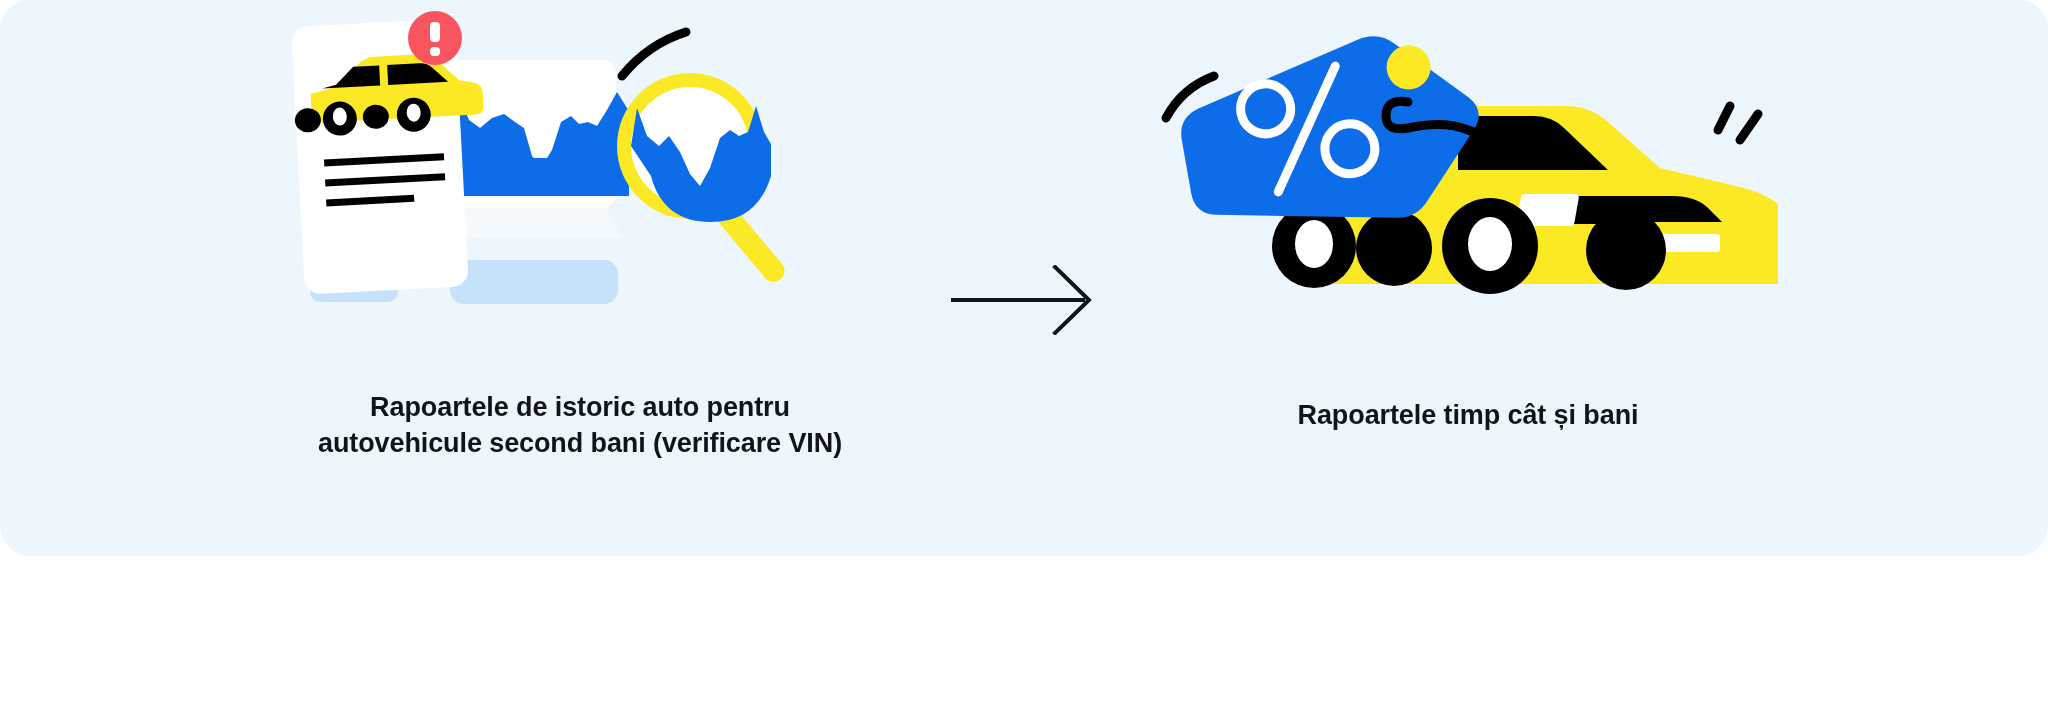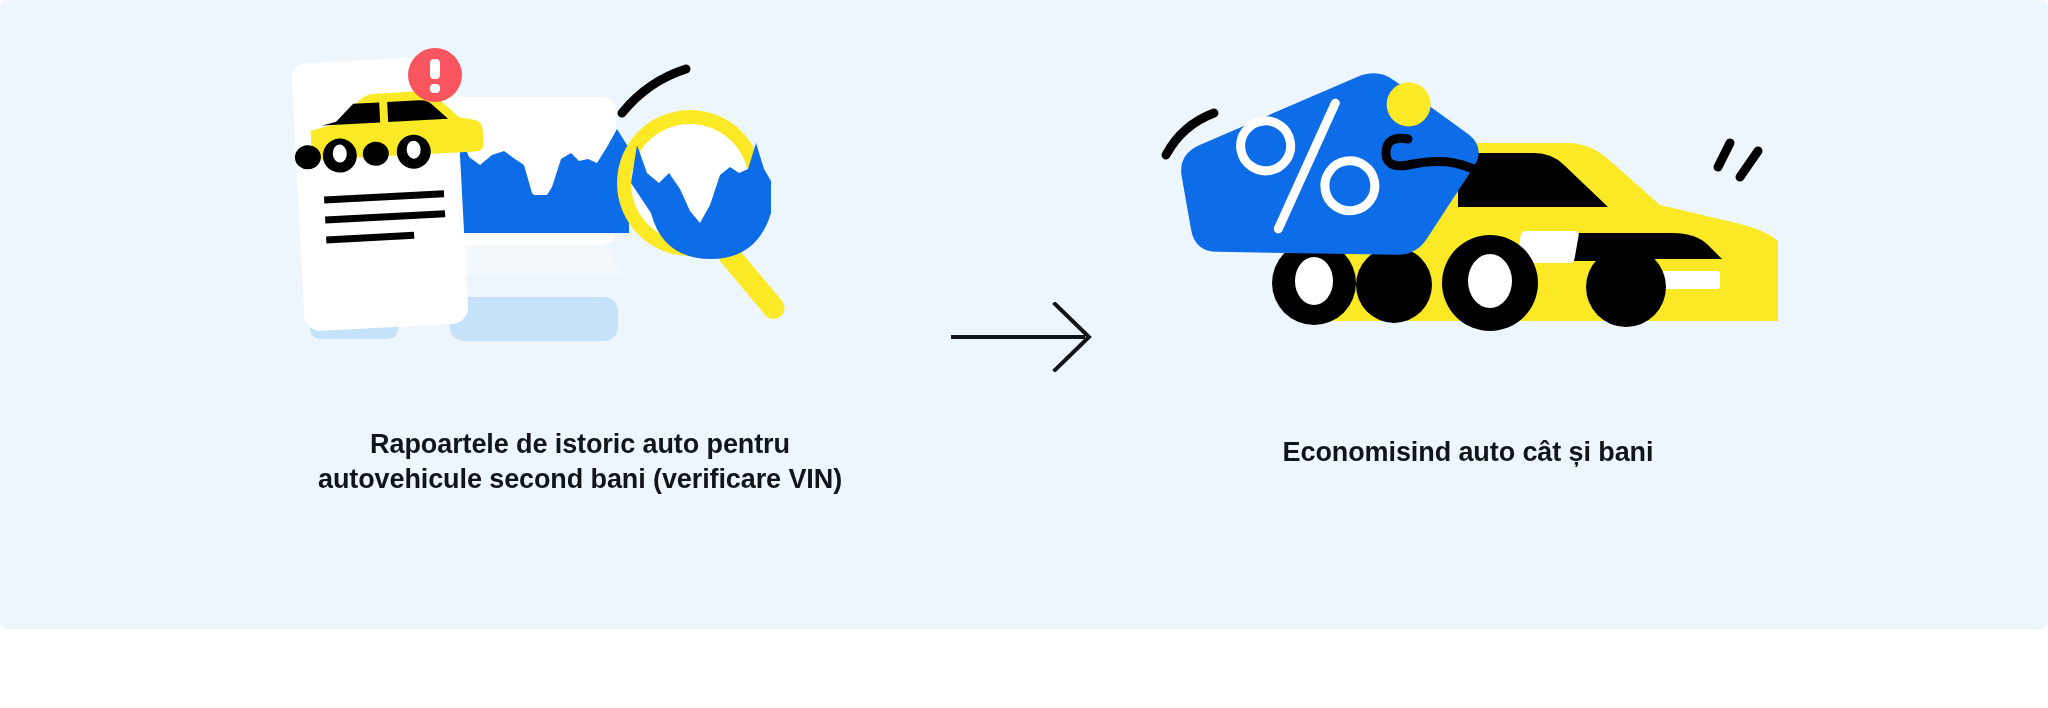--- a/index.html
+++ b/index.html
@@ -9,23 +9,23 @@
   }
   body {
     width: 2048px;
     height: 708px;
     font-family: "Liberation Sans", sans-serif;
     overflow: hidden;
   }
   .banner {
     position: relative;
     width: 2048px;
-    height: 629px;
+    height: 556px;
     background: #eef6fd;
-    border-radius: 8px;
+    border-radius: 30px;
     overflow: hidden;
     box-sizing: border-box;
   }
   .stage {
     position: absolute;
     inset: 0;
     display: flex;
     align-items: center;
     justify-content: center;
   }
@@ -180,18 +180,18 @@
               <line x1="196" y1="78" x2="118" y2="192" stroke="#ffffff" stroke-width="9" stroke-linecap="round"></line>
               <circle cx="120" cy="108" r="25" fill="none" stroke="#ffffff" stroke-width="9"></circle>
               <circle cx="196" cy="162" r="25" fill="none" stroke="#ffffff" stroke-width="9"></circle>
             </g>
             <circle cx="268" cy="92" r="22" fill="#fbe926"></circle>
           </g>
           <path d="M250 104 q-22 -4 -22 14 q0 16 22 12 q36 -8 60 2 q26 10 48 -2" fill="none" stroke="#000000" stroke-width="9" stroke-linecap="round"></path>
         </svg>
       </div>
       <div class="caption">
-        <span class="line">Economisind auto cât și bani</span>
+        <span class="line">Rapoartele timp cât și bani</span>
       </div>
     </div>
 
   </div>
 </div>
 
 </body></html>

